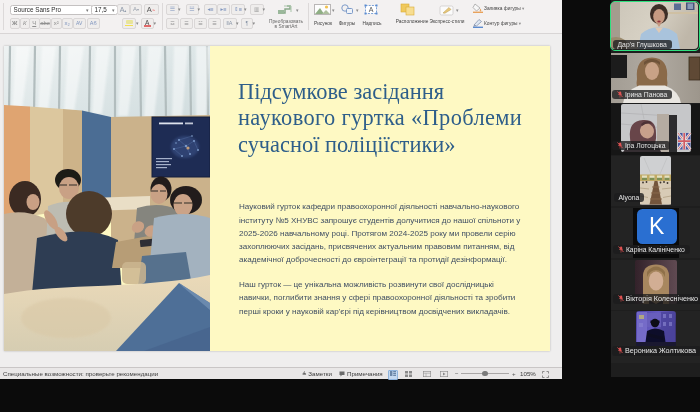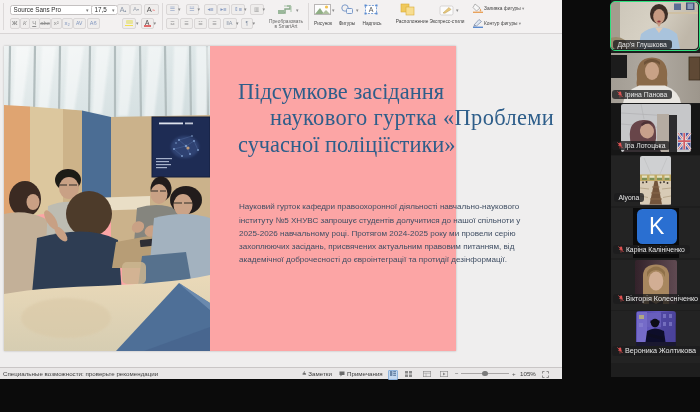--- a/index.html
+++ b/index.html
@@ -8,21 +8,21 @@
   .abs{position:absolute;}
   
   #ribbon{left:0;top:0;width:562px;height:33px;background:#f3f1f1;border-bottom:1px solid #d8d5d5;}
   .btn{position:absolute;background:#efedec;border:1px solid #dad7d7;border-radius:2px;
        font-size:6px;color:#8f8f8f;text-align:center;line-height:8px;}
   .vdiv{position:absolute;width:1px;background:#dcd9d9;top:3px;height:27px;}
   .rlabel{position:absolute;font-size:4.8px;color:#666;text-align:center;white-space:nowrap;}
   .arrow{position:absolute;font-size:5px;color:#8a8a8a;}
   
   #workspace{left:0;top:34px;width:562px;height:333px;background:#efeeee;}
-  #slide{left:4px;top:46px;width:452px;height:305px;background:#fca5a5;box-shadow:0 0 2px rgba(0,0,0,.25);}
+  #slide{left:4px;top:46px;width:546px;height:305px;background:#fef9c3;box-shadow:0 0 2px rgba(0,0,0,.25);}
   #slidetitle{position:absolute;left:234px;top:33px;width:310px;white-space:nowrap;
       font-family:"Liberation Serif",serif;font-size:22.4px;line-height:26.4px;color:#2e5e8a;}
   #slidebody{position:absolute;left:235px;top:154.3px;width:300px;white-space:nowrap;
       font-size:8.1px;line-height:13.25px;color:#3f4e63;}
   #slidebody p{margin:0 0 11.6px 0;}
   
   #statusbar{left:0;top:367px;width:562px;height:11px;background:#e9e7e7;border-top:1px solid #c9c6c6;
      font-size:6.2px;color:#3c3c3c;}
   
   .tile{position:absolute;left:611px;width:89px;height:50.2px;background:#232323;overflow:hidden;}
@@ -264,23 +264,24 @@
         <rect x="118" y="216" width="24" height="22" rx="5" fill="#ccb690" opacity="0.85" filter="url(#soft)"></rect>
       </g>
 
       <path d="M0 248 C 60 237 140 243 206 229 L206 305 L0 305 Z" fill="url(#tbl)"></path>
       <ellipse cx="62" cy="272" rx="45" ry="20" fill="#d9c8a6" opacity="0.55" filter="url(#soft2)"></ellipse>
       <polygon points="175,237 206,257 206,305 112,305" fill="#4e6f97"></polygon>
       <polygon points="175,237 206,257 206,264 179,241" fill="#7391b4" opacity="0.8"></polygon>
       <polygon points="140,305 206,281 206,305" fill="#44618a" opacity="0.6"></polygon>
     </svg>
     </div>
-    <div id="slidetitle">Підсумкове засідання<br><span style="letter-spacing:0.35px;margin-left:32px;">наукового гуртка «Проблеми</span><br>сучасної поліціїстики»</div>
+    <div id="slidetitle">Підсумкове засідання<br><span style="letter-spacing:0.35px;">наукового гуртка «Проблеми</span><br>сучасної поліціїстики»</div>
     <div id="slidebody">
       <p>Науковий гурток кафедри правоохоронної діяльності навчально-наукового<br>інституту №5 ХНУВС запрошує студентів долучитися до нашої спільноти у<br>2025-2026 навчальному році. Протягом 2024-2025 року ми провели серію<br>захоплюючих засідань, присвячених актуальним правовим питанням, від<br>академічної доброчесності до євроінтеграції та протидії дезінформації.</p>
+      <p>Наш гурток — це унікальна можливість розвинути свої дослідницькі<br>навички, поглибити знання у сфері правоохоронної діяльності та зробити<br>перші кроки у науковій кар'єрі під керівництвом досвідчених викладачів.</p>
     </div>
   </div>
 
   <div id="statusbar" class="abs">
     <span style="position:absolute;left:3px;top:2px;">Специальные возможности: проверьте рекомендации</span>
     <span style="position:absolute;left:302px;top:2px;color:#3c3c3c;"><span style="font-size:5.5px;">≜</span> Заметки</span>
     <svg style="position:absolute;left:339px;top:2.5px;" width="6" height="6">
         <path d="M0.5 0.5 h5 v3.5 h-2.5 l-1.5 1.5 v-1.5 h-1 Z" fill="#6a6a6a"></path>
       </svg>
       <span style="position:absolute;left:347px;top:2px;color:#3c3c3c;">Примечания</span>

